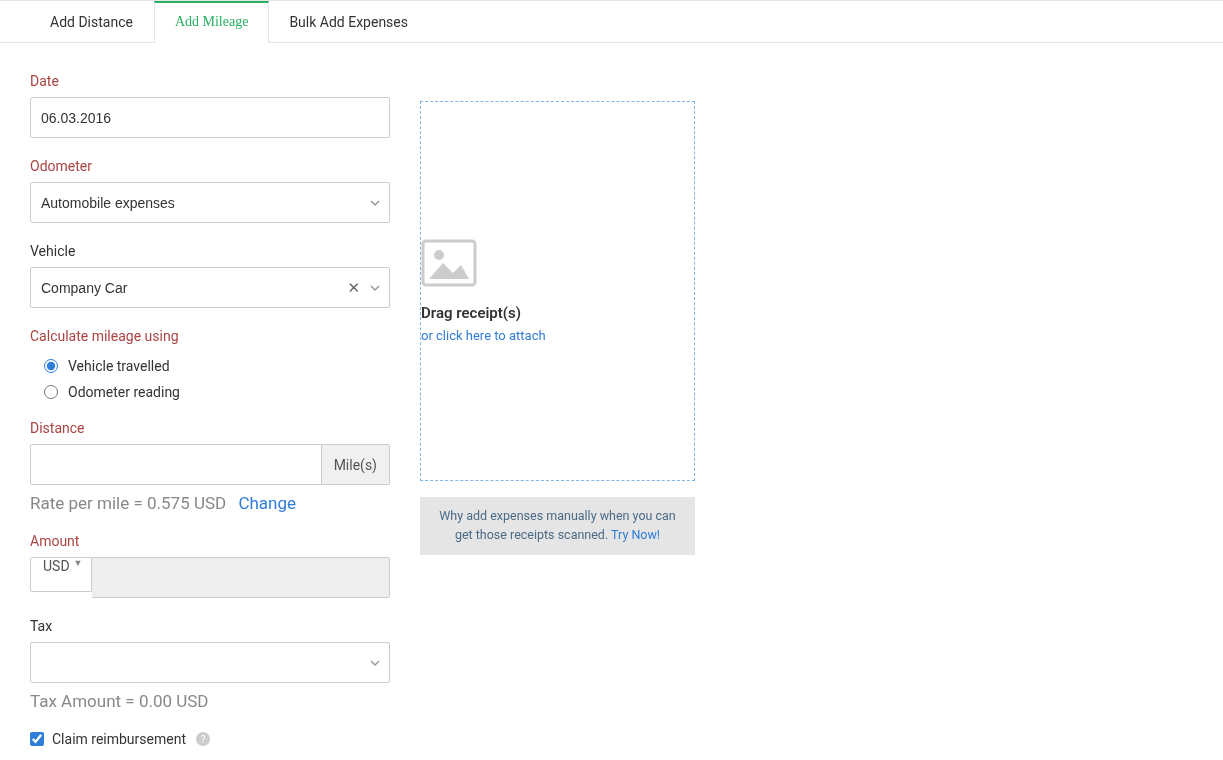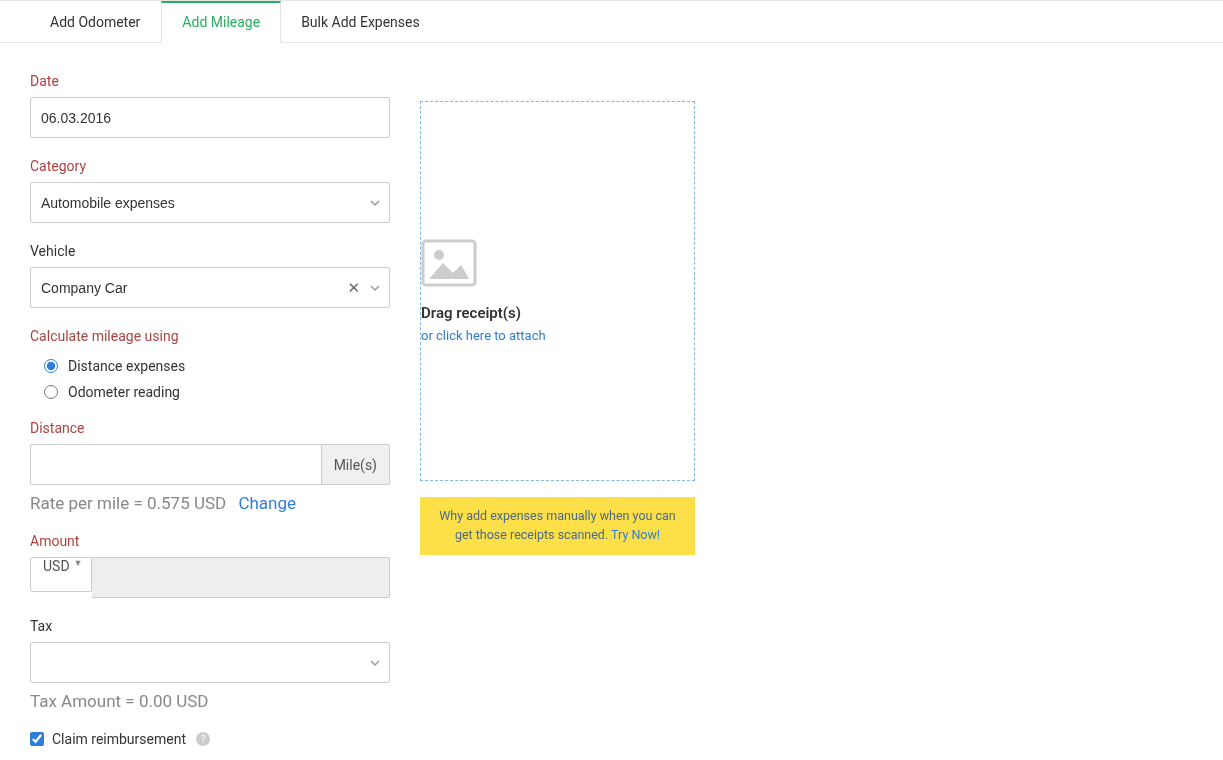--- a/index.html
+++ b/index.html
@@ -1,20 +1,20 @@
 <!DOCTYPE html>
 <html><head>
 <meta charset="utf-8">
 <style>
 * { box-sizing: border-box; margin: 0; padding: 0; }
 body { font-family: -apple-system, BlinkMacSystemFont, "Segoe UI", Roboto, Helvetica, Arial, sans-serif; color: #333; background: #fff; font-size: 14px; }
 .top-border { border-top: 1px solid #e5e5e5; width: 100%; }
 .tabs { display: flex; border-bottom: 1px solid #e5e5e5; padding-left: 30px; }
 .tab { padding: 13px 20px 12px; color: #333; cursor: pointer; border-right: 1px solid transparent; }
-.tab.active { color: #27ae60; border-top: 2px solid #27ae60; border-left: 1px solid #e5e5e5; border-right: 1px solid #e5e5e5; margin-bottom: -1px; background: #fff; padding-top: 11px; }
+.tab.active { color: #27ae60; border-top: 2px solid #27ae60; border-left: 1px solid #e5e5e5; border-right: 1px solid #e5e5e5; margin-bottom: -1px; background: #fff; padding-top: 11px; font-family: Liberation Serif, serif; }
 .tab:first-child { padding-left: 20px; }
 .content { display: flex; padding: 30px 30px 0; gap: 30px; }
 .form-col { width: 360px; flex-shrink: 0; }
 .upload-col { width: 275px; flex-shrink: 0; }
 .field-group { margin-bottom: 20px; }
 .label { color: #ab4442; font-size: 14px; margin-bottom: 8px; display: block; }
 .label.plain { color: #333; }
 .input, .select { width: 100%; height: 41px; border: 1px solid #ccc; border-radius: 2px; padding: 8px 10px; font-size: 14px; color: #333; background: #fff; }
 .select-wrap { position: relative; }
 .select-wrap .chevron { position: absolute; right: 10px; top: 50%; transform: translateY(-50%); pointer-events: none; }
@@ -32,43 +32,43 @@
 .prepend { border: 1px solid #ccc; background: #fff; padding: 0 8px 0 12px; display: flex; align-items: flex-start; font-size: 14px; color: #555; border-radius: 2px 0 0 2px; gap: 4px; height: 35px; }
 .prepend .tri { font-size: 9px; color: #888; }
 .input-prepend .input { border-left: none; border-top-left-radius: 0; border-bottom-left-radius: 0; flex: 1; background: #eee; }
 .check-row { display: flex; align-items: center; gap: 8px; margin-top: 10px; }
 .check-row input[type=checkbox] { width: 14px; height: 14px; accent-color: #2e7dd8; }
 .help-icon { width: 14px; height: 14px; border-radius: 50%; background: #ccc; color: #fff; font-size: 10px; display: inline-flex; align-items: center; justify-content: center; margin-left: 2px; }
 .dropzone { border: 1px dashed #7fb5e6; height: 380px; display: flex; flex-direction: column; justify-content: center; cursor: pointer; margin-top: 28px; }
 .dropzone .img-icon { margin-bottom: 14px; }
 .dropzone .drag-text { font-weight: 600; color: #333; font-size: 15px; margin-bottom: 6px; }
 .dropzone .click-text { color: #2e7dd8; font-size: 13px; }
-.scan-banner { background: #fde047; color: #4a6a85; font-size: 12.5px; text-align: center; padding: 10px 14px; margin-top: 16px; line-height: 1.5; }
+.scan-banner { background: #e5e5e5; color: #4a6a85; font-size: 12.5px; text-align: center; padding: 10px 14px; margin-top: 16px; line-height: 1.5; }
 .scan-banner a { color: #2e7dd8; text-decoration: none; cursor: pointer; }
 .desc-label { color: #333; font-size: 14px; margin-top: 20px; }
 </style>
 </head>
 <body>
 
 <div class="top-border"></div>
 <div class="tabs">
-  <div class="tab">Add Odometer</div>
+  <div class="tab">Add Distance</div>
   <div class="tab active">Add Mileage</div>
   <div class="tab">Bulk Add Expenses</div>
 </div>
 
 <div class="content">
   <div class="form-col">
     <div class="field-group">
       <label class="label">Date</label>
       <input class="input" type="text" value="06.03.2016" style="">
     </div>
 
     <div class="field-group">
-      <label class="label">Category</label>
+      <label class="label">Odometer</label>
       <div class="select-wrap">
         <input class="input" type="text" readonly="" value="Automobile expenses" style="">
         <span class="chevron">
           <svg viewBox="0 0 10 10">
               <path d="M1 3 L5 7 L9 3" stroke="#999" stroke-width="1.5" fill="none"></path>
             </svg>
         </span>
       </div>
     </div>
 
@@ -83,21 +83,21 @@
             </svg>
         </span>
       </div>
     </div>
 
     <div class="field-group">
       <label class="label">Calculate mileage using</label>
       <div style="height:6px"></div>
       <label class="radio-row">
         <input type="radio" name="calc" checked="" style="">
-        <span>Distance expenses</span>
+        <span>Vehicle travelled</span>
       </label>
       <label class="radio-row">
         <input type="radio" name="calc" style="">
         <span>Odometer reading</span>
       </label>
     </div>
 
     <div class="field-group">
       <label class="label">Distance</label>
       <div class="input-append">

